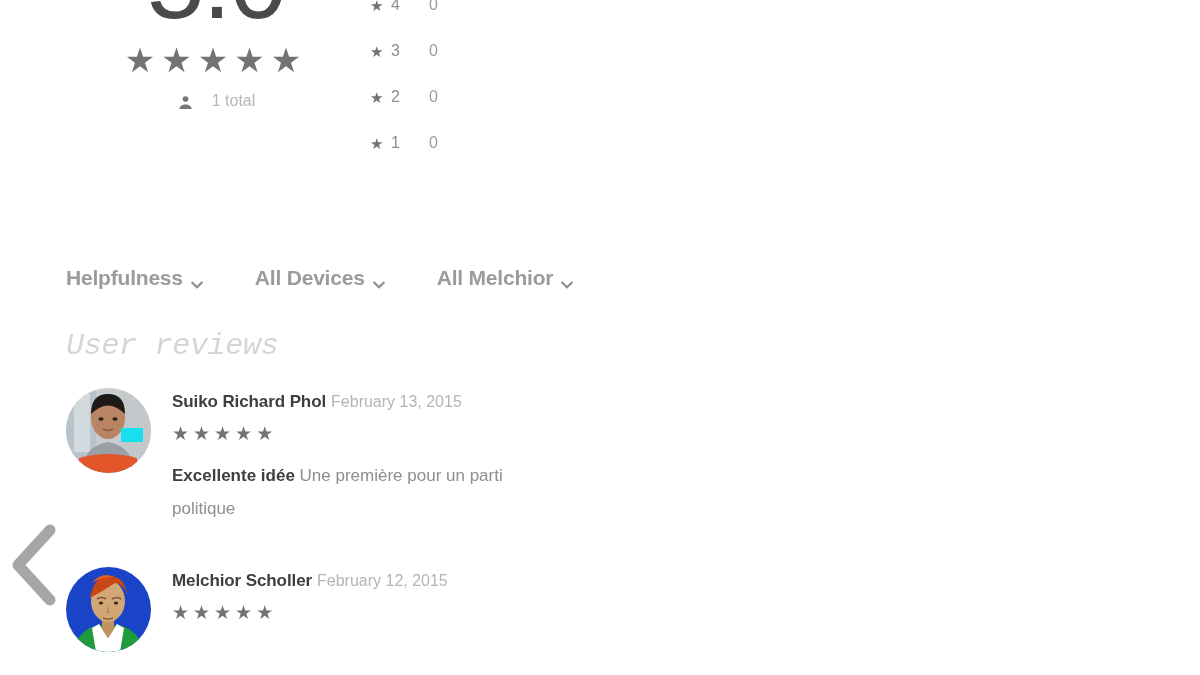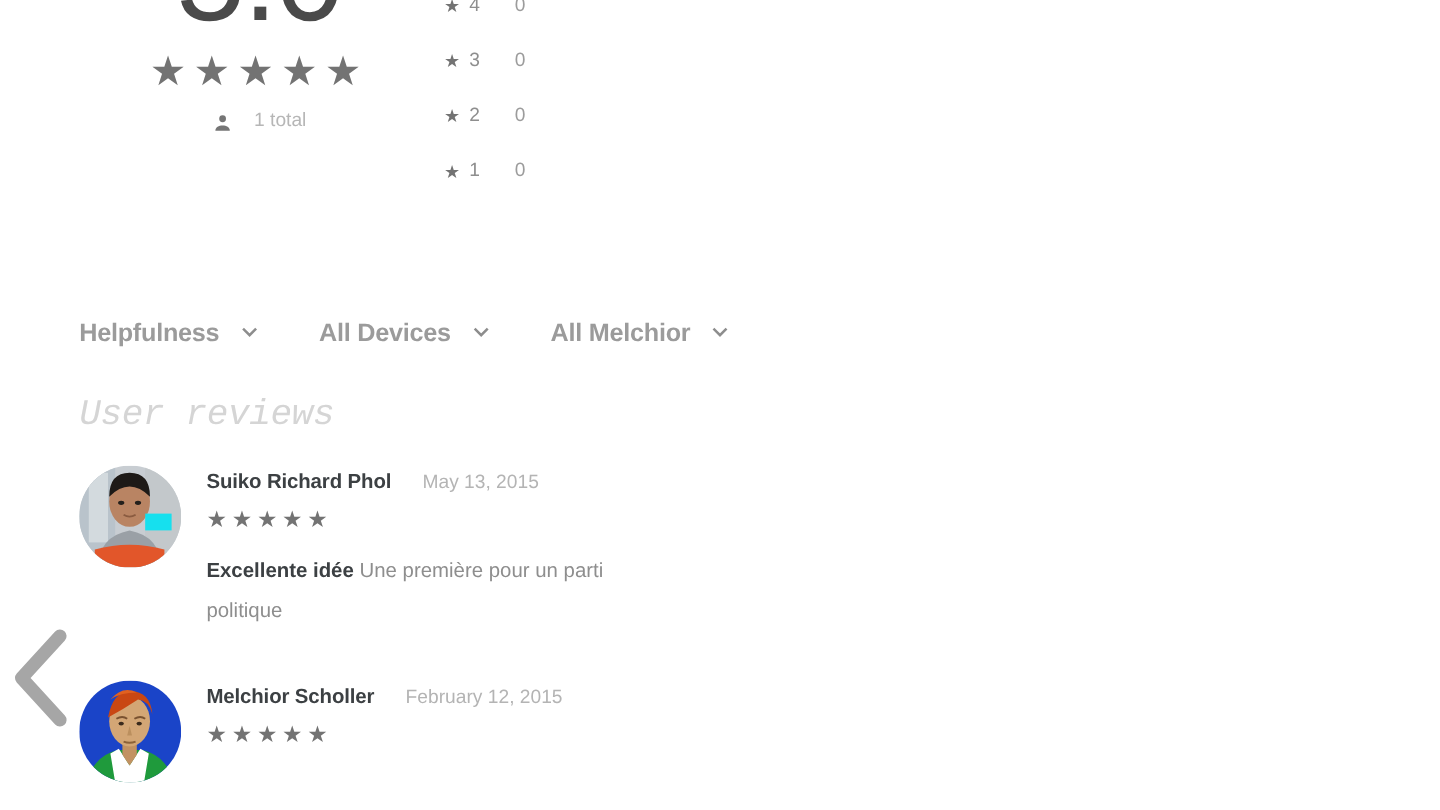--- a/index.html
+++ b/index.html
@@ -106,22 +106,22 @@
   
   #filters-row {
     position: absolute;
     left: 66px;
     top: 266px;
     display: flex;
     align-items: center;
   }
   .filter-dropdown {
     display: flex;
-    align-items: flex-start;
-    gap: 17px;
+    align-items: flex-end;
+    gap: 6px;
     margin-right: 50px;
     cursor: pointer;
     user-select: none;
   }
   .filter-label {
     font-size: 21px;
     font-weight: 700;
     color: #9b9b9b;
     letter-spacing: -0.2px;
   }
@@ -166,21 +166,21 @@
     margin-right: 21px;
     position: relative;
   }
   .review-body {
     padding-top: 4px;
     flex: 1;
   }
   .review-meta {
     display: flex;
     align-items: baseline;
-    gap: 26px;
+    gap: 5px;
     height: 24px;
     text-align: center;
   }
   .reviewer-name {
     font-size: 17px;
     font-weight: 700;
     color: #3c4043;
     letter-spacing: -0.1px;
   }
   .review-date {
@@ -308,21 +308,21 @@
         <ellipse cx="49" cy="31" rx="2.6" ry="1.8" fill="#24201c"></ellipse>
         <path d="M37 41 q5 3 10 0" stroke="#8a5b40" stroke-width="1.6" fill="none"></path>
         <path d="M16 85 q0 -26 26 -31 q26 5 26 31z" fill="#9aa0a6"></path>
         <path d="M13 70 q29 -8 58 0 l0 15 l-58 0z" fill="#e2562a"></path>
         <rect x="55" y="40" width="22" height="14" fill="#16e0ee"></rect>
       </svg>
     </div>
     <div class="review-body">
       <div class="review-meta">
         <span class="reviewer-name">Suiko Richard Phol</span>
-        <span class="review-date">May 13, 2015</span>
+        <span class="review-date">February 13, 2015</span>
       </div>
       <div class="review-stars">★★★★★</div>
       <div class="review-text"><span class="review-title">Excellente idée</span> <span>Une première pour un parti politique</span></div>
     </div>
   </div>
 
   <div class="review-item">
     <div class="review-avatar">
       <svg width="85" height="85" viewBox="0 0 85 85" aria-hidden="true">
         <rect x="0" y="0" width="85" height="85" fill="#1a44c8"></rect>

